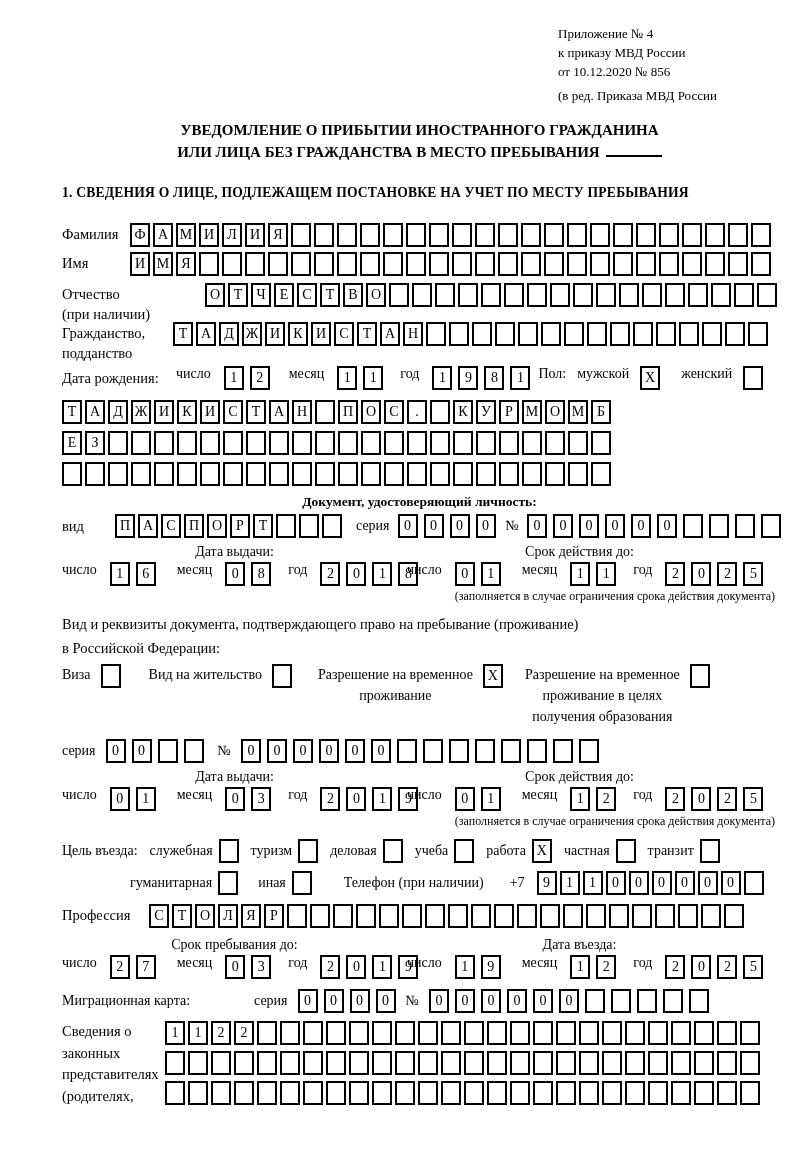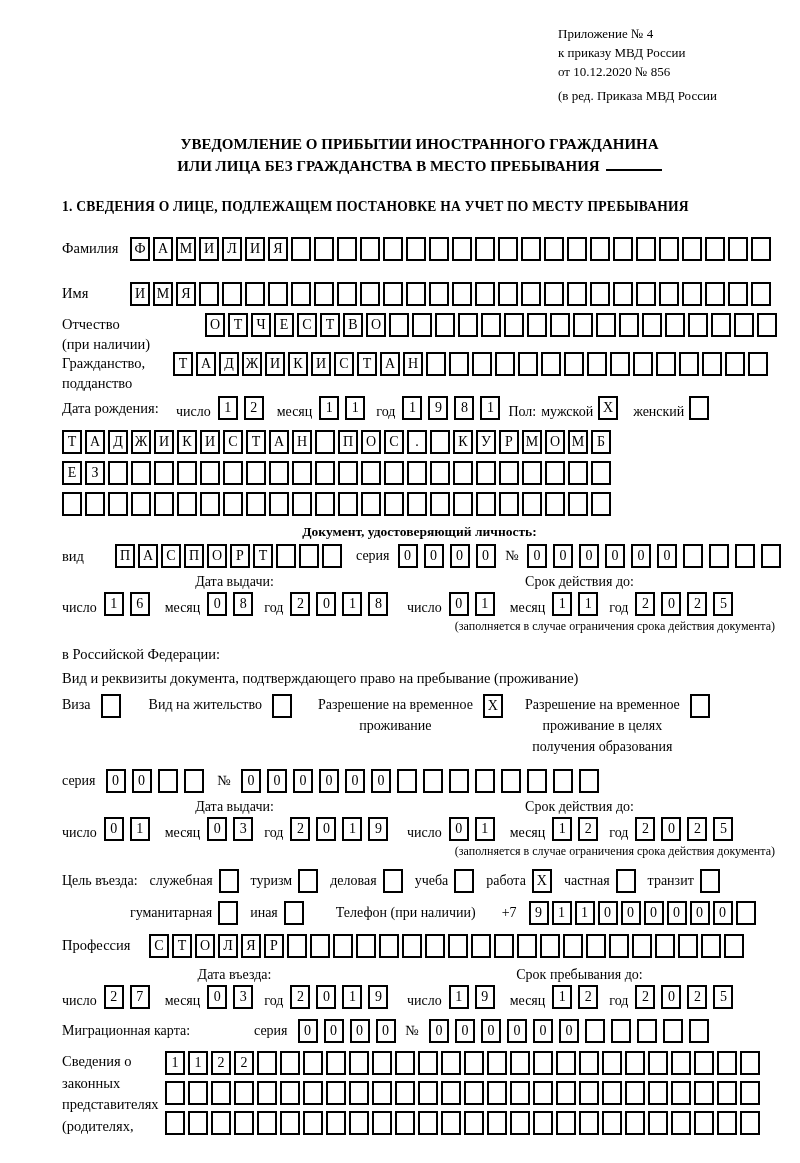--- a/index.html
+++ b/index.html
@@ -8,43 +8,43 @@
     width:800px; height:1163px;
     font-family:"Liberation Serif","DejaVu Serif",serif;
     color:#000; font-size:14px;
   }
   .page { width:800px; height:1163px; padding:24px 23px 10px 62px; overflow:hidden; }
 
   
   .annex { margin-left:496px; font-size:13px; line-height:19px; }
   .annex .sub { margin-top:5px; }
   .forma { text-align:right; font-weight:bold; font-size:15px; margin:14px 12px 0 0; letter-spacing:.5px; }
-  .title { text-align:center; font-weight:bold; font-size:15px; line-height:22px; margin-top:28px; }
+  .title { text-align:center; font-weight:bold; font-size:15px; line-height:22px; margin-top:14px; }
   .title .uline { display:inline-block; width:56px; border-bottom:2px solid #000; height:14px; margin-left:6px; }
   .section1 { font-weight:bold; font-size:13.6px; margin-top:22px; letter-spacing:.2px; }
 
   
-  .frow { display:flex; align-items:flex-start; margin-top:21px; }
+  .frow { display:flex; align-items:flex-start; margin-top:5px; }
   .lbl { font-size:14.5px; line-height:22px; flex:none; }
   .rel { position:relative; }
   .subline { position:absolute; left:0; top:20px; white-space:nowrap; }
 
   
   .boxes { display:flex; gap:3px; flex-wrap:nowrap; }
   .boxes.wgap { gap:6px; }
   .box {
     flex:none; width:20px; height:24px; border:2px solid #000;
     display:flex; align-items:center; justify-content:center;
     font-size:14px; line-height:1; background:#fff;
   }
   .bx1 { display:inline-flex; }
 
   
   .dates { display:flex; margin-top:2px; }
-  .dgrp { display:flex; align-items:flex-end; gap:5px; }
+  .dgrp { display:flex; align-items:flex-start; gap:11px; }
   .dgrp .dl { margin-right:2px; }
   .dhead { display:flex; font-size:14px; margin-top:6px; }
   .note { font-size:12px; text-align:right; margin-top:3px; margin-right:2px; }
 
   .center-bold { text-align:center; font-weight:bold; font-size:13.5px; margin-top:8px; }
   .para { font-size:14.5px; line-height:24px; margin-top:8px; }
 
   .permits { display:flex; align-items:flex-start; margin-top:4px; }
   .permit { display:flex; align-items:flex-start; gap:10px; }
   .permit .plbl { text-align:center; line-height:21px; }
@@ -411,22 +411,22 @@
           <span class="box">2</span>
           <span class="box">0</span>
           <span class="box">2</span>
           <span class="box">5</span>
         </div>
     </div>
   </div>
   <div class="note">(заполняется в случае ограничения срока действия документа)</div>
 
   <div class="para">
+    <div>Вид и реквизиты документа, подтверждающего право на пребывание (проживание)</div>
     <div>в Российской Федерации:</div>
-    <div>Вид и реквизиты документа, подтверждающего право на пребывание (проживание)</div>
   </div>
 
   <div class="permits">
     <div class="permit">
       <span class="plbl">Виза</span>
       <div class="boxes bx1">
           <span class="box"></span>
         </div>
     </div>
     <div class="permit" style="margin-left:28px;gap:10px;">
@@ -575,21 +575,21 @@
       </div>
   </div>
 
   <div class="purpose" style="margin-top:8px; margin-left:68px;">
     <div class="opt">
         <span>гуманитарная</span>
         <div class="boxes bx1">
           <span class="box"></span>
         </div>
       </div>
-    <div class="opt" style="text-align:center;">
+    <div class="opt" style="margin-left:8px;text-align:center;">
         <span>иная</span>
         <div class="boxes bx1">
           <span class="box"></span>
         </div>
       </div>
     <span style="margin-left:20px;">Телефон (при наличии)</span>
     <span style="margin-left:14px;">+7</span>
     <div class="boxes">
         <span class="box">9</span>
         <span class="box">1</span>
@@ -630,22 +630,22 @@
         <span class="box"></span>
         <span class="box"></span>
         <span class="box"></span>
         <span class="box"></span>
         <span class="box"></span>
         <span class="box"></span>
       </div>
   </div>
 
   <div class="dhead" style="margin-top:9px;">
+    <div style="width:345px; text-align:center;">Срок пребывания до:</div>
     <div style="width:345px; text-align:center;">Дата въезда:</div>
-    <div style="width:345px; text-align:center;">Срок пребывания до:</div>
   </div>
   <div class="dates">
     <div class="dgrp" style="width:345px;">
       <span class="dl">число</span>
       <div class="boxes wgap">
           <span class="box">2</span>
           <span class="box">7</span>
         </div>
       <span class="dl" style="margin-left:10px;">месяц</span>
       <div class="boxes wgap">

